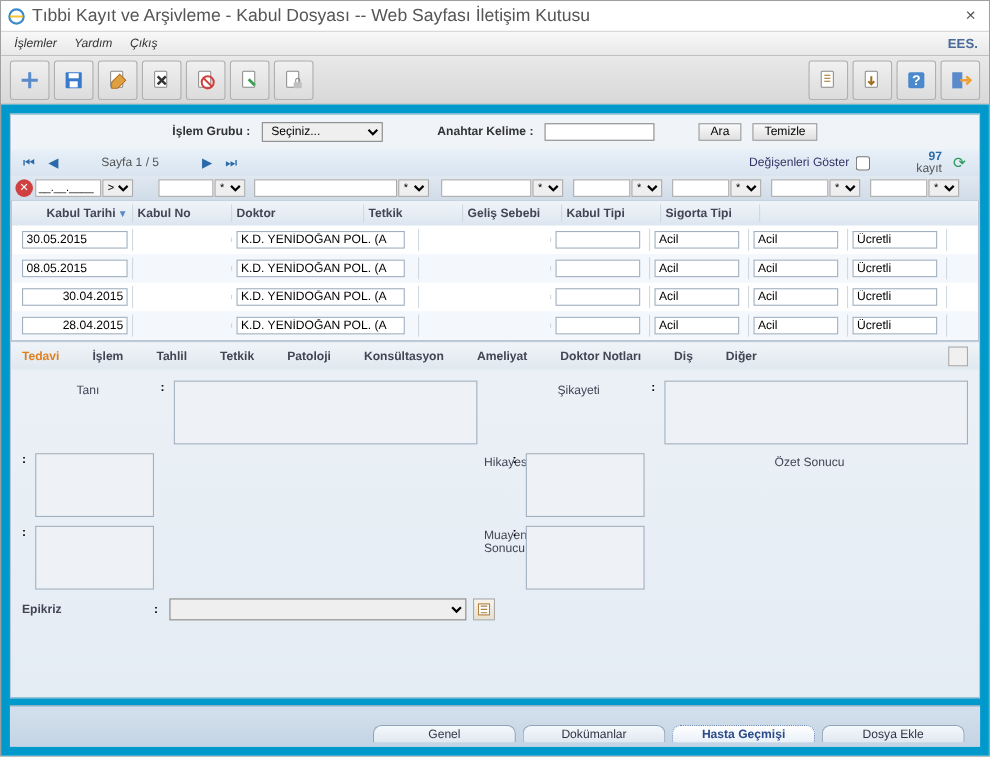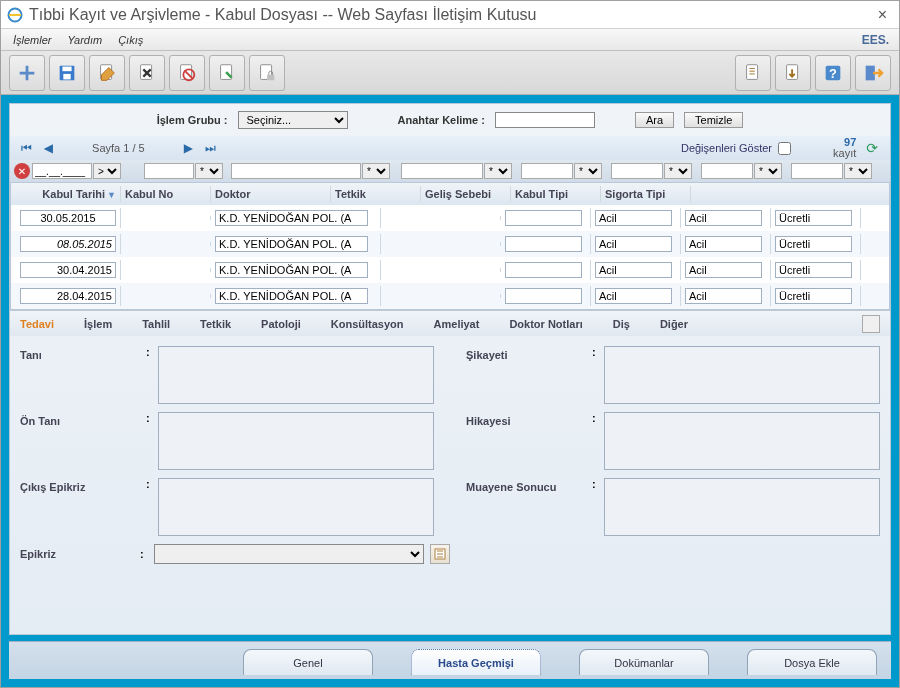--- a/index.html
+++ b/index.html
@@ -63,30 +63,30 @@
 .col-sigorta { width: 90px; }
 .sort-arrow { color: #5a8ac8; font-size: 9px; margin-left: 2px; }
 
 .tabs-row { height: 26px; display: flex; align-items: center; background: linear-gradient(#f0f4f8,#e0e8f0); padding: 0 10px; gap: 30px; border-top: 1px solid #c0cad4; }
 .tabs-row .tab-item { color: #445; cursor: pointer; font-weight: bold; }
 .tabs-row .tab-item.active { color: #e08020; }
 .tabs-row .tab-icons { margin-left: auto; display: flex; gap: 4px; }
 .tab-icon-btn { width: 18px; height: 18px; border: 1px solid #aaa; background: #f0f0f0; cursor: pointer; }
 
 .form-area { flex: 1; padding: 10px; display: grid; grid-template-columns: 120px 1fr 20px 120px 1fr; gap: 8px 6px; align-content: start; }
-.form-area .flabel { font-weight: bold; color: #445; padding-top: 3px; }
+.form-area .flabel { font-weight: normal; color: #445; padding-top: 3px; text-align: center; }
 .form-area .colon { text-align: right; padding-right: 4px; font-weight: bold; }
 .form-area textarea { width: 100%; height: 58px; border: 1px solid #a0b0c0; background: #eef2f6; resize: none; font-family: inherit; font-size: 11px; }
 .form-area .row-full { grid-column: 1 / -1; display: flex; align-items: center; gap: 6px; }
 .form-area .row-full .flabel-inline { font-weight: bold; color: #445; width: 114px; }
 .form-area .row-full select { flex: 0 0 270px; border: 1px solid #888; font-size: 11px; height: 20px; }
 .icon-btn-sm { width: 20px; height: 20px; border: 1px solid #aaa; background: linear-gradient(#f8f4ec,#e8e0d0); cursor: pointer; display:flex; align-items:center; justify-content:center; }
 
 .bottom-bar { height: 38px; background: linear-gradient(#d4e0ec,#c4d4e4); display: flex; align-items: flex-end; justify-content: flex-end; padding: 0 14px 4px 0; gap: 6px; border-top: 1px solid #a0b0c0; }
-.bottom-tab { min-width: 130px; height: 26px; background: linear-gradient(#f4f8fc,#e0e8f0); border: 1px solid #90a4b8; border-bottom: none; border-radius: 8px 8px 0 0; display: flex; align-items: center; justify-content: center; cursor: pointer; color: #334; margin-left: 32px; }
+.bottom-tab { min-width: 130px; height: 16px; background: linear-gradient(#f4f8fc,#e0e8f0); border: 1px solid #90a4b8; border-bottom: none; border-radius: 8px 8px 0 0; display: flex; align-items: center; justify-content: center; cursor: pointer; color: #334; }
 .bottom-tab.active { background: linear-gradient(#ffffff,#e8f0f8); color: #2a4a8a; font-weight: bold; border: 1px dotted #6080b0; border-bottom: none; }
 
 </style>
 </head>
 <body>
 
 <div class="window">
 
   <div class="titlebar">
     <svg class="ie-icon" viewBox="0 0 16 16">
@@ -248,31 +248,31 @@
           <div class="col-date"><span>Kabul Tarihi</span><span class="sort-arrow">▼</span></div>
           <div class="col-no">Kabul No</div>
           <div class="col-doktor">Doktor</div>
           <div class="col-asistan">Tetkik</div>
           <div class="col-gelis">Geliş Sebebi</div>
           <div class="col-tipi">Kabul Tipi</div>
           <div class="col-sigorta">Sigorta Tipi</div>
         </div>
         <div class="grid-body" id="grid-body">
             <div class="grid-row">
-              <div class="col-date"><input class="cell-input" style="text-align: center;" value="30.05.2015"></div>
+              <div class="col-date"><input class="cell-input" style="text-align: left;" value="30.05.2015"></div>
               <div class="col-no"><span></span></div>
               <div class="col-birim"><input class="cell-input" value="K.D. YENİDOĞAN POL. (A" style=""></div>
               <div class="col-doktor"><span></span></div>
               <div class="col-asistan"><input class="cell-input" value="" style=""></div>
               <div class="col-gelis"><input class="cell-input" value="Acil" style=""></div>
               <div class="col-tipi"><input class="cell-input" value="Acil" style=""></div>
               <div class="col-sigorta"><input class="cell-input" value="Ücretli" style=""></div>
             </div>
             <div class="grid-row">
-              <div class="col-date"><input class="cell-input" style="text-align: right; font-style: italic;" value="08.05.2015"></div>
+              <div class="col-date"><input class="cell-input" style="" value="08.05.2015"></div>
               <div class="col-no"><span></span></div>
               <div class="col-birim"><input class="cell-input" value="K.D. YENİDOĞAN POL. (A" style=""></div>
               <div class="col-doktor"><span></span></div>
               <div class="col-asistan"><input class="cell-input" value="" style=""></div>
               <div class="col-gelis"><input class="cell-input" value="Acil" style=""></div>
               <div class="col-tipi"><input class="cell-input" value="Acil" style=""></div>
               <div class="col-sigorta"><input class="cell-input" value="Ücretli" style=""></div>
             </div>
             <div class="grid-row">
               <div class="col-date"><input class="cell-input" style="text-align: right;" value="30.04.2015"></div>
@@ -319,33 +319,32 @@
             <span class="colon">:</span>
             <textarea style=""></textarea>
           </div>
         <div></div>
         <div class="flabel"><span>Şikayeti</span></div>
         <div style="display:flex;gap:4px;">
             <span class="colon">:</span>
             <textarea style=""></textarea>
           </div>
 
-        <div class="flabel"><span>Ön Tanı</span></div>
         <div style="display:flex;gap:4px;">
             <span class="colon">:</span>
             <textarea style=""></textarea>
           </div>
         <div></div>
         <div class="flabel"><span>Hikayesi</span></div>
         <div style="display:flex;gap:4px;">
             <span class="colon">:</span>
             <textarea style=""></textarea>
           </div>
 
-        <div class="flabel"><span>Çıkış Epikriz</span></div>
+        <div class="flabel"><span>Özet Sonucu</span></div>
         <div style="display:flex;gap:4px;">
             <span class="colon">:</span>
             <textarea style=""></textarea>
           </div>
         <div></div>
         <div class="flabel"><span>Muayene Sonucu</span></div>
         <div style="display:flex;gap:4px;">
             <span class="colon">:</span>
             <textarea style=""></textarea>
           </div>
@@ -359,18 +358,18 @@
                 <rect x="1" y="1" width="10" height="10" fill="#fff" stroke="#b08040"></rect>
                 <path d="M3 3h6M3 6h6M3 9h6" stroke="#b08040"></path>
               </svg>
             </div>
         </div>
       </div>
     </div>
 
     <div class="bottom-bar" id="bottom-tabs">
         <div class="bottom-tab">Genel</div>
+        <div class="bottom-tab">Dokümanlar</div>
         <div class="bottom-tab active">Hasta Geçmişi</div>
-        <div class="bottom-tab">Dokümanlar</div>
         <div class="bottom-tab">Dosya Ekle</div>
       </div>
   </div>
 </div>
 
 </body></html>

